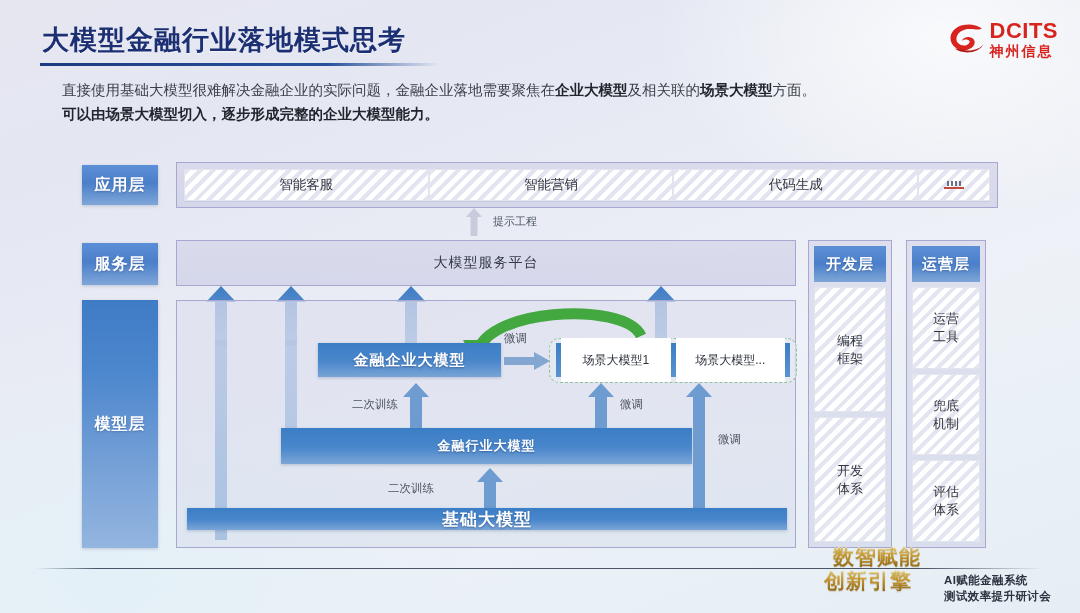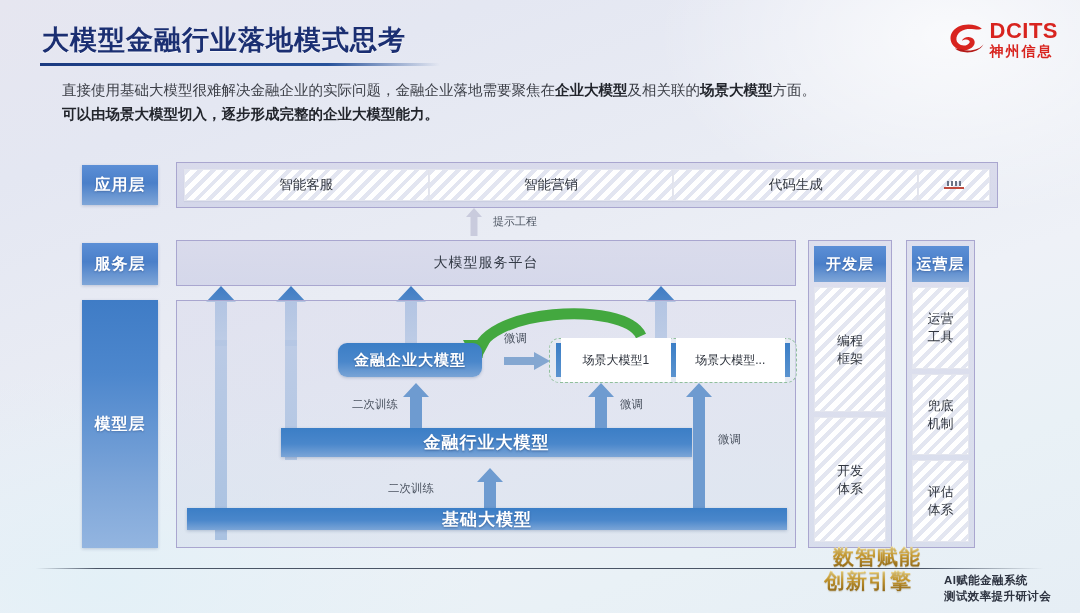--- a/index.html
+++ b/index.html
@@ -100,27 +100,26 @@
   
   .uparrow { position: absolute; }
 
   
   .mbox {
     position: absolute; display: flex; align-items: center; justify-content: center;
     color: #ffffff; font-weight: bold; letter-spacing: 1px;
     text-shadow: 0 1px 2px rgba(20,45,90,0.45);
   }
   #box-ent {
-    left: 338px; top: 343px; width: 144px; height: 34px; font-size: 15px;
+    left: 318px; top: 343px; width: 183px; height: 34px; font-size: 15px;
     background: linear-gradient(180deg, #3b7ec6 0%, #4a87cb 55%, #79a4d6 100%);
     box-shadow: 0 1px 3px rgba(40,70,120,0.25);
-    border-radius: 9px;
   }
   #box-ind {
-    left: 281px; top: 428px; width: 411px; height: 29px; font-size: 17px;
+    left: 281px; top: 428px; width: 411px; height: 36px; font-size: 13px;
     background: linear-gradient(180deg, #3b7ec6 0%, #4a87cb 55%, #7ba5d7 100%);
     box-shadow: 0 1px 3px rgba(40,70,120,0.25);
   }
   #box-base {
     left: 187px; top: 508px; width: 600px; height: 22px; font-size: 17px;
     background: linear-gradient(180deg, #3b7ec6 0%, #4a87cb 55%, #7ba5d7 100%);
     box-shadow: 0 1px 3px rgba(40,70,120,0.25);
   }
 
   
@@ -141,21 +140,21 @@
   }
 
   
   .tune-label { position: absolute; font-size: 11.5px; color: #4b5360; }
 
   
   .rcol { position: absolute; border: 1px solid #a9a6cf;
     background: linear-gradient(180deg, rgba(218,219,236,0.8), rgba(210,214,233,0.7));
     padding: 5px; display: flex; flex-direction: column; gap: 5px; }
   #col-dev { left: 808px; top: 240px; width: 84px; height: 308px; }
-  #col-ops { left: 906px; top: 240px; width: 69px; height: 308px; }
+  #col-ops { left: 906px; top: 240px; width: 80px; height: 308px; }
   .rcol-head {
     height: 36px; flex: 0 0 36px;
     display: flex; align-items: center; justify-content: center;
     color: #fff; font-weight: bold; font-size: 15px; letter-spacing: 1px;
     background: linear-gradient(180deg, #5c8fd6 0%, #4a7fc9 50%, #7fa6d8 100%);
     text-shadow: 0 1px 2px rgba(25,50,100,0.35);
   }
   .rcell {
     flex: 1 1 0; display: flex; align-items: center; justify-content: center;
     text-align: center; font-size: 13px; color: #31363f; line-height: 18px;

